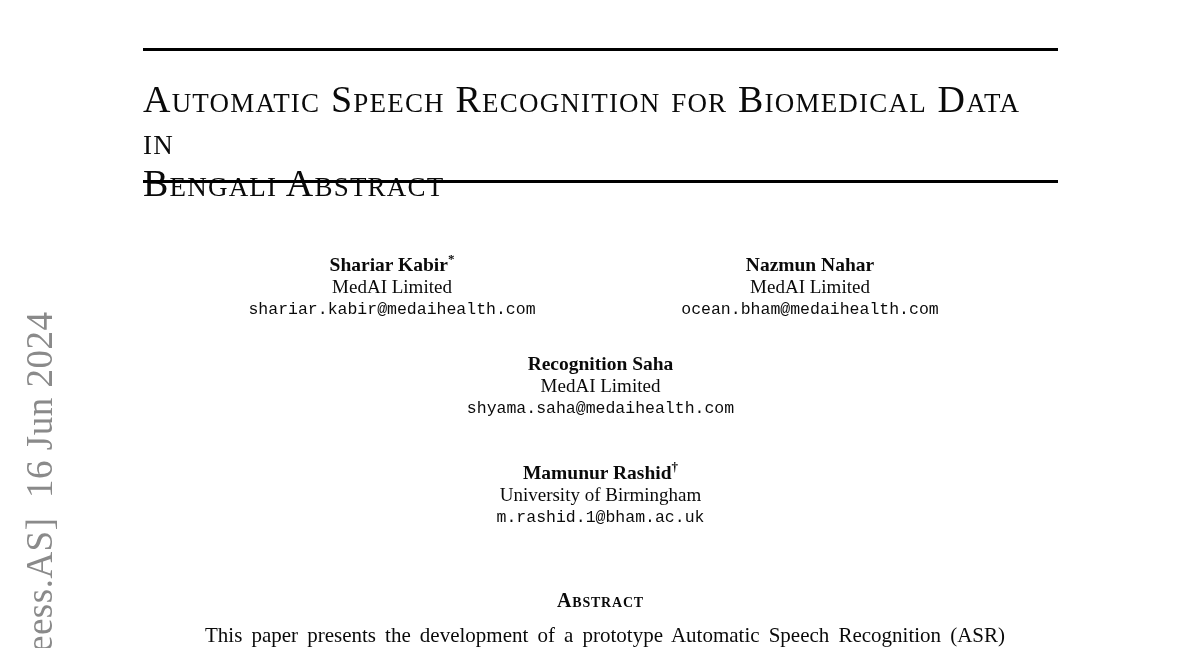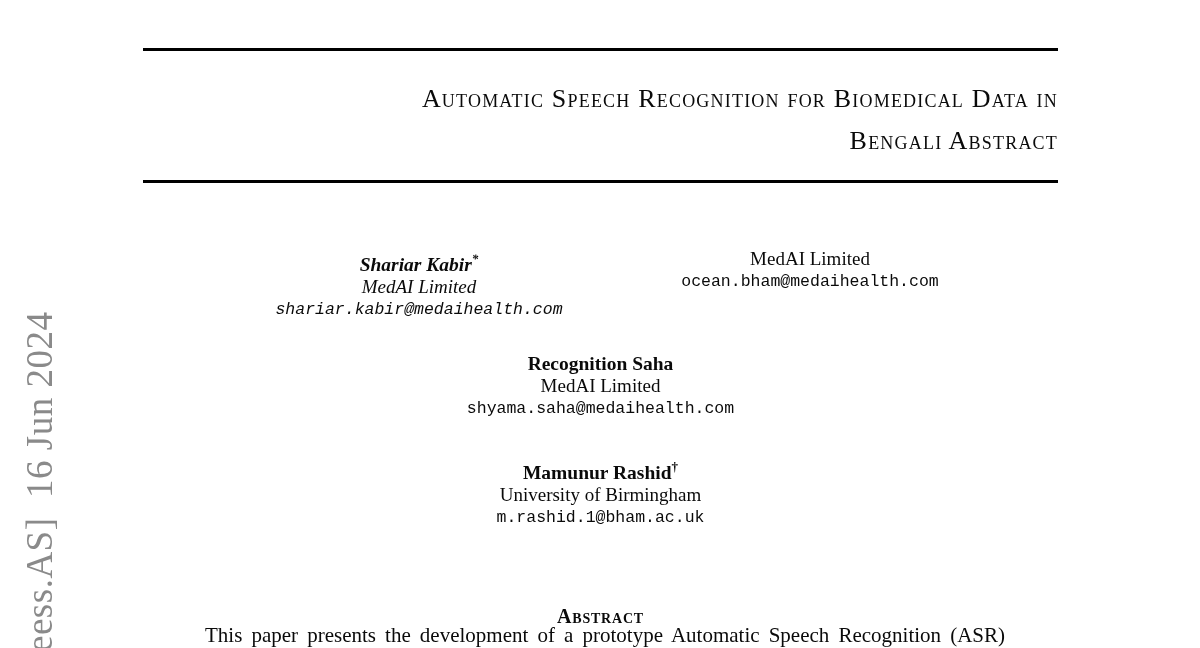--- a/index.html
+++ b/index.html
@@ -41,34 +41,34 @@
   }
   .rule-top { top: 48px; }
   .rule-bottom { top: 180px; }
 
   
   .title-block {
     position: absolute;
     left: 143px;
     top: 78px;
     width: 915px;
-    text-align: right;
+    text-align: left;
     font-variant: small-caps;
-    font-size: 26px;
+    font-size: 38px;
     line-height: 42px;
     letter-spacing: 1.2px;
     color: #0a0a0a;
   }
 
   
   .author-block {
     position: absolute;
     text-align: center;
   }
-  .author-cell-1 { left: 159px; top: 248px; width: 520px; font-style: italic; }
+  .author-cell-1 { left: 132px; top: 248px; width: 520px; }
   .author-cell-2 { left: 560px; top: 248px; width: 500px; }
   .author-cell-3 { left: 143px; top: 347px; width: 915px; }
   .author-cell-4 { left: 143px; top: 456px; width: 915px; }
 
   .author-name {
     font-weight: bold;
     font-size: 19.5px;
     line-height: 22px;
   }
   .author-name sup {
@@ -90,21 +90,20 @@
   .abstract-heading {
     position: absolute;
     left: 143px;
     top: 589px;
     width: 915px;
     text-align: center;
     font-variant: small-caps;
     font-weight: bold;
     font-size: 20px;
     letter-spacing: 0.8px;
-    margin-top: 16px;
   }
   .abstract-text {
     position: absolute;
     left: 205px;
     top: 622px;
     width: 800px;
     font-size: 21px;
     line-height: 27px;
     text-align: justify;
   }
@@ -125,20 +124,21 @@
 
   <div class="rule rule-bottom"></div>
 
   <div class="author-block author-cell-1">
     <div class="author-name"><span>Shariar Kabir</span><sup>*</sup></div>
     <div class="author-affil">MedAI Limited</div>
     <div class="author-email">shariar.kabir@medaihealth.com</div>
   </div>
 
   <div class="author-block author-cell-2">
+    <div class="author-name"><span>Nazmun Nahar</span><sup></sup></div>
     <div class="author-affil">MedAI Limited</div>
     <div class="author-email">ocean.bham@medaihealth.com</div>
   </div>
 
   <div class="author-block author-cell-3">
     <div class="author-name"><span>Recognition Saha</span><sup></sup></div>
     <div class="author-affil">MedAI Limited</div>
     <div class="author-email">shyama.saha@medaihealth.com</div>
   </div>
 

